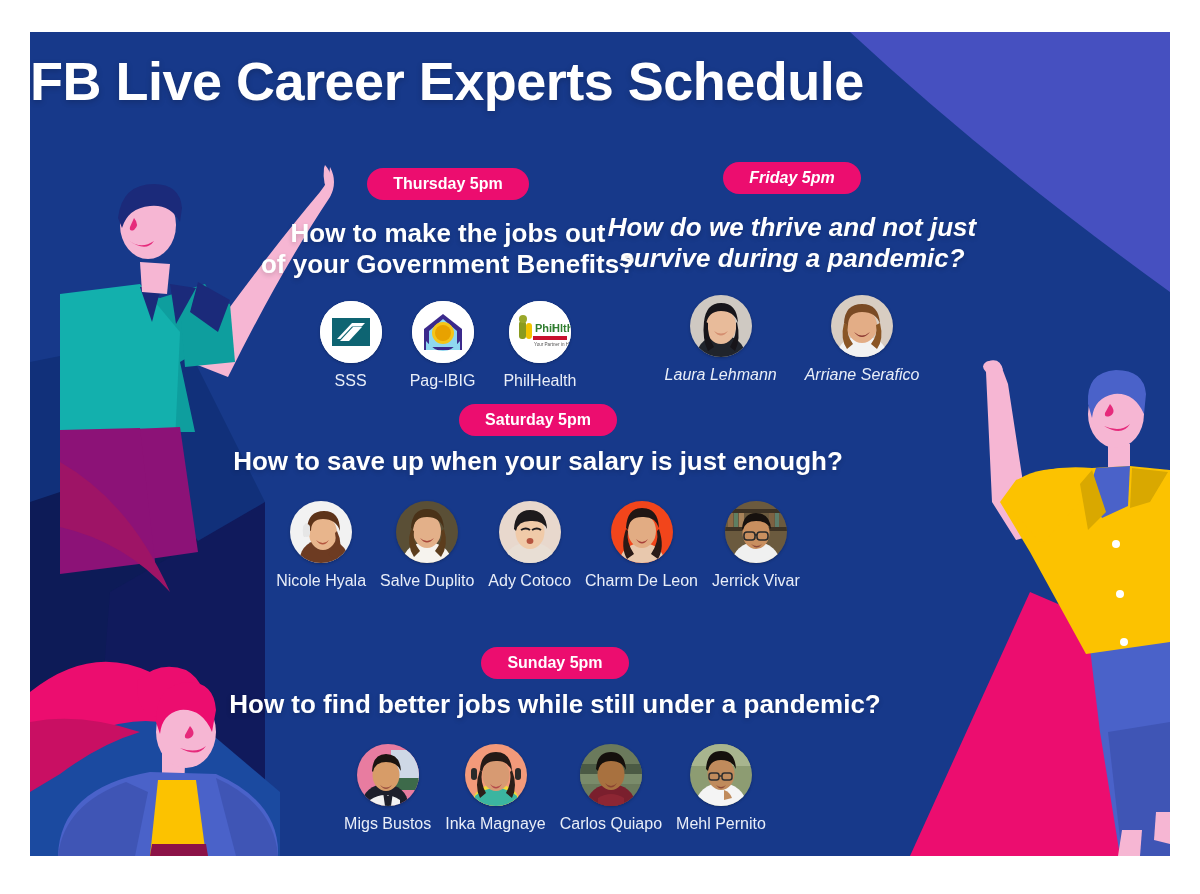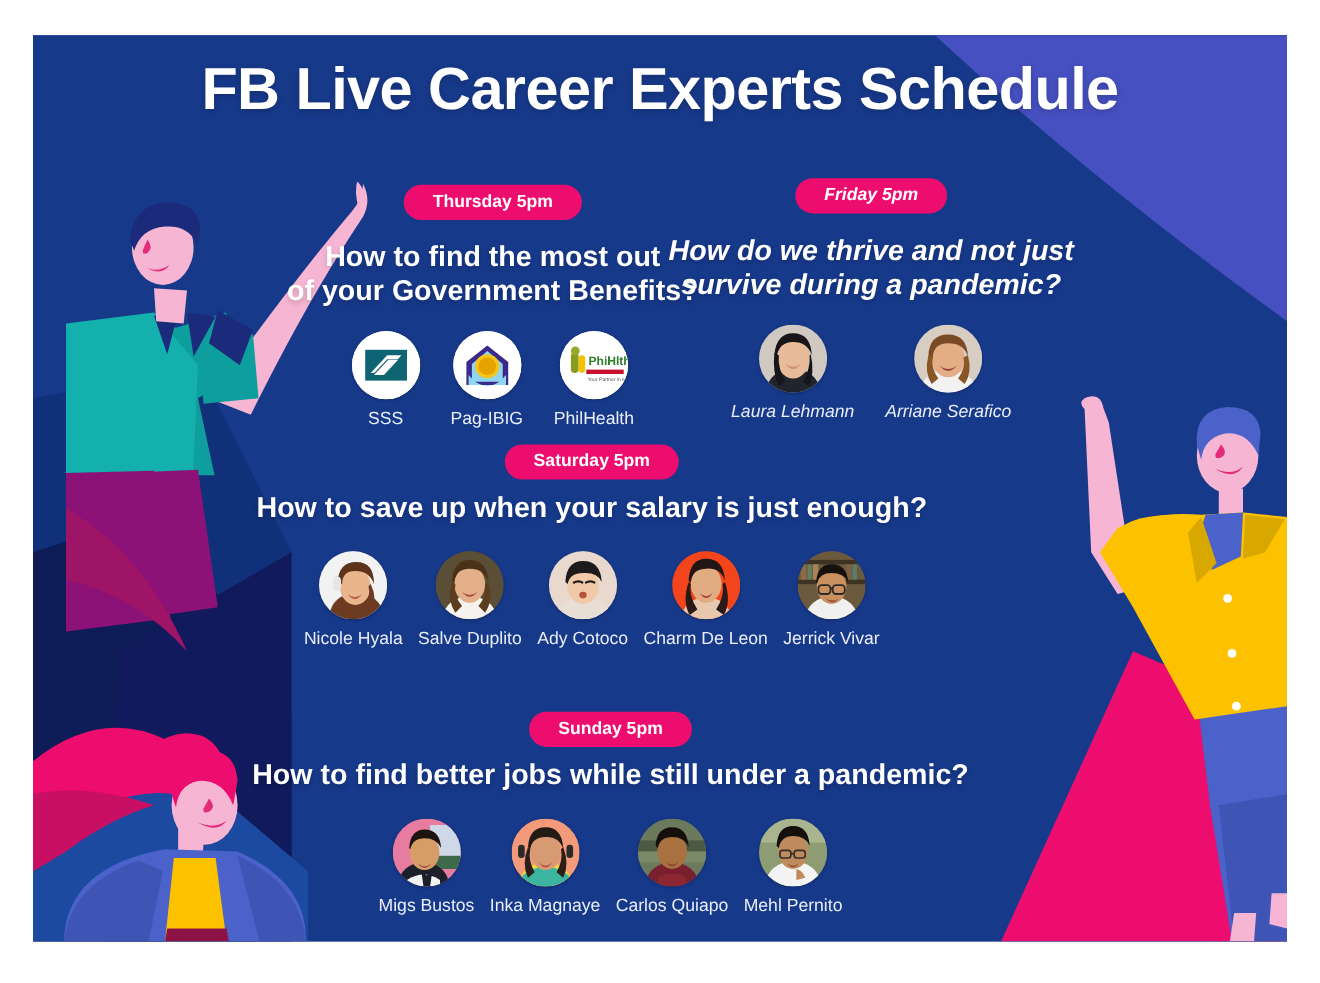--- a/index.html
+++ b/index.html
@@ -12,21 +12,21 @@
 
   
   .bg-layer{position:absolute;inset:0;overflow:hidden;}
   .bg-layer svg{position:absolute;left:0;top:0;}
 
   
   .content{position:absolute;inset:0;}
 
   .poster-title{
     position:absolute;left:0;top:18px;width:100%;
-    text-align:center;color:#ffffff;
+    color:#ffffff;
     font-size:54px;font-weight:bold;letter-spacing:-0.5px;
     text-shadow:0 2px 6px rgba(0,0,0,.20);
   }
 
   .badge{
     display:inline-block;background:#ec0d6f;color:#ffffff;
     font-size:16px;font-weight:bold;
     padding:7px 26px;border-radius:18px;white-space:nowrap;
   }
 
@@ -182,21 +182,21 @@
 
   <div class="content">
 
     <div class="poster-title">FB Live Career Experts Schedule</div>
 
     <div class="col" id="col-thu">
       <div>
         <span class="badge">Thursday 5pm</span>
       </div>
       <div class="sect-head">
-        <div>How to find the most out</div>
+        <div>How to make the jobs out</div>
         <div>of your Government Benefits?</div>
       </div>
       <div class="people">
 
         <div class="person logo">
           <div class="pic">
             <svg width="62" height="62" viewBox="0 0 62 62">
               <rect x="0" y="0" width="62" height="62" fill="#ffffff"></rect>
               <rect x="12" y="17" width="38" height="28" fill="#0e6472"></rect>
               <path d="M17 38 L32 22 L45 22 L30 38 Z" fill="#ffffff"></path>

